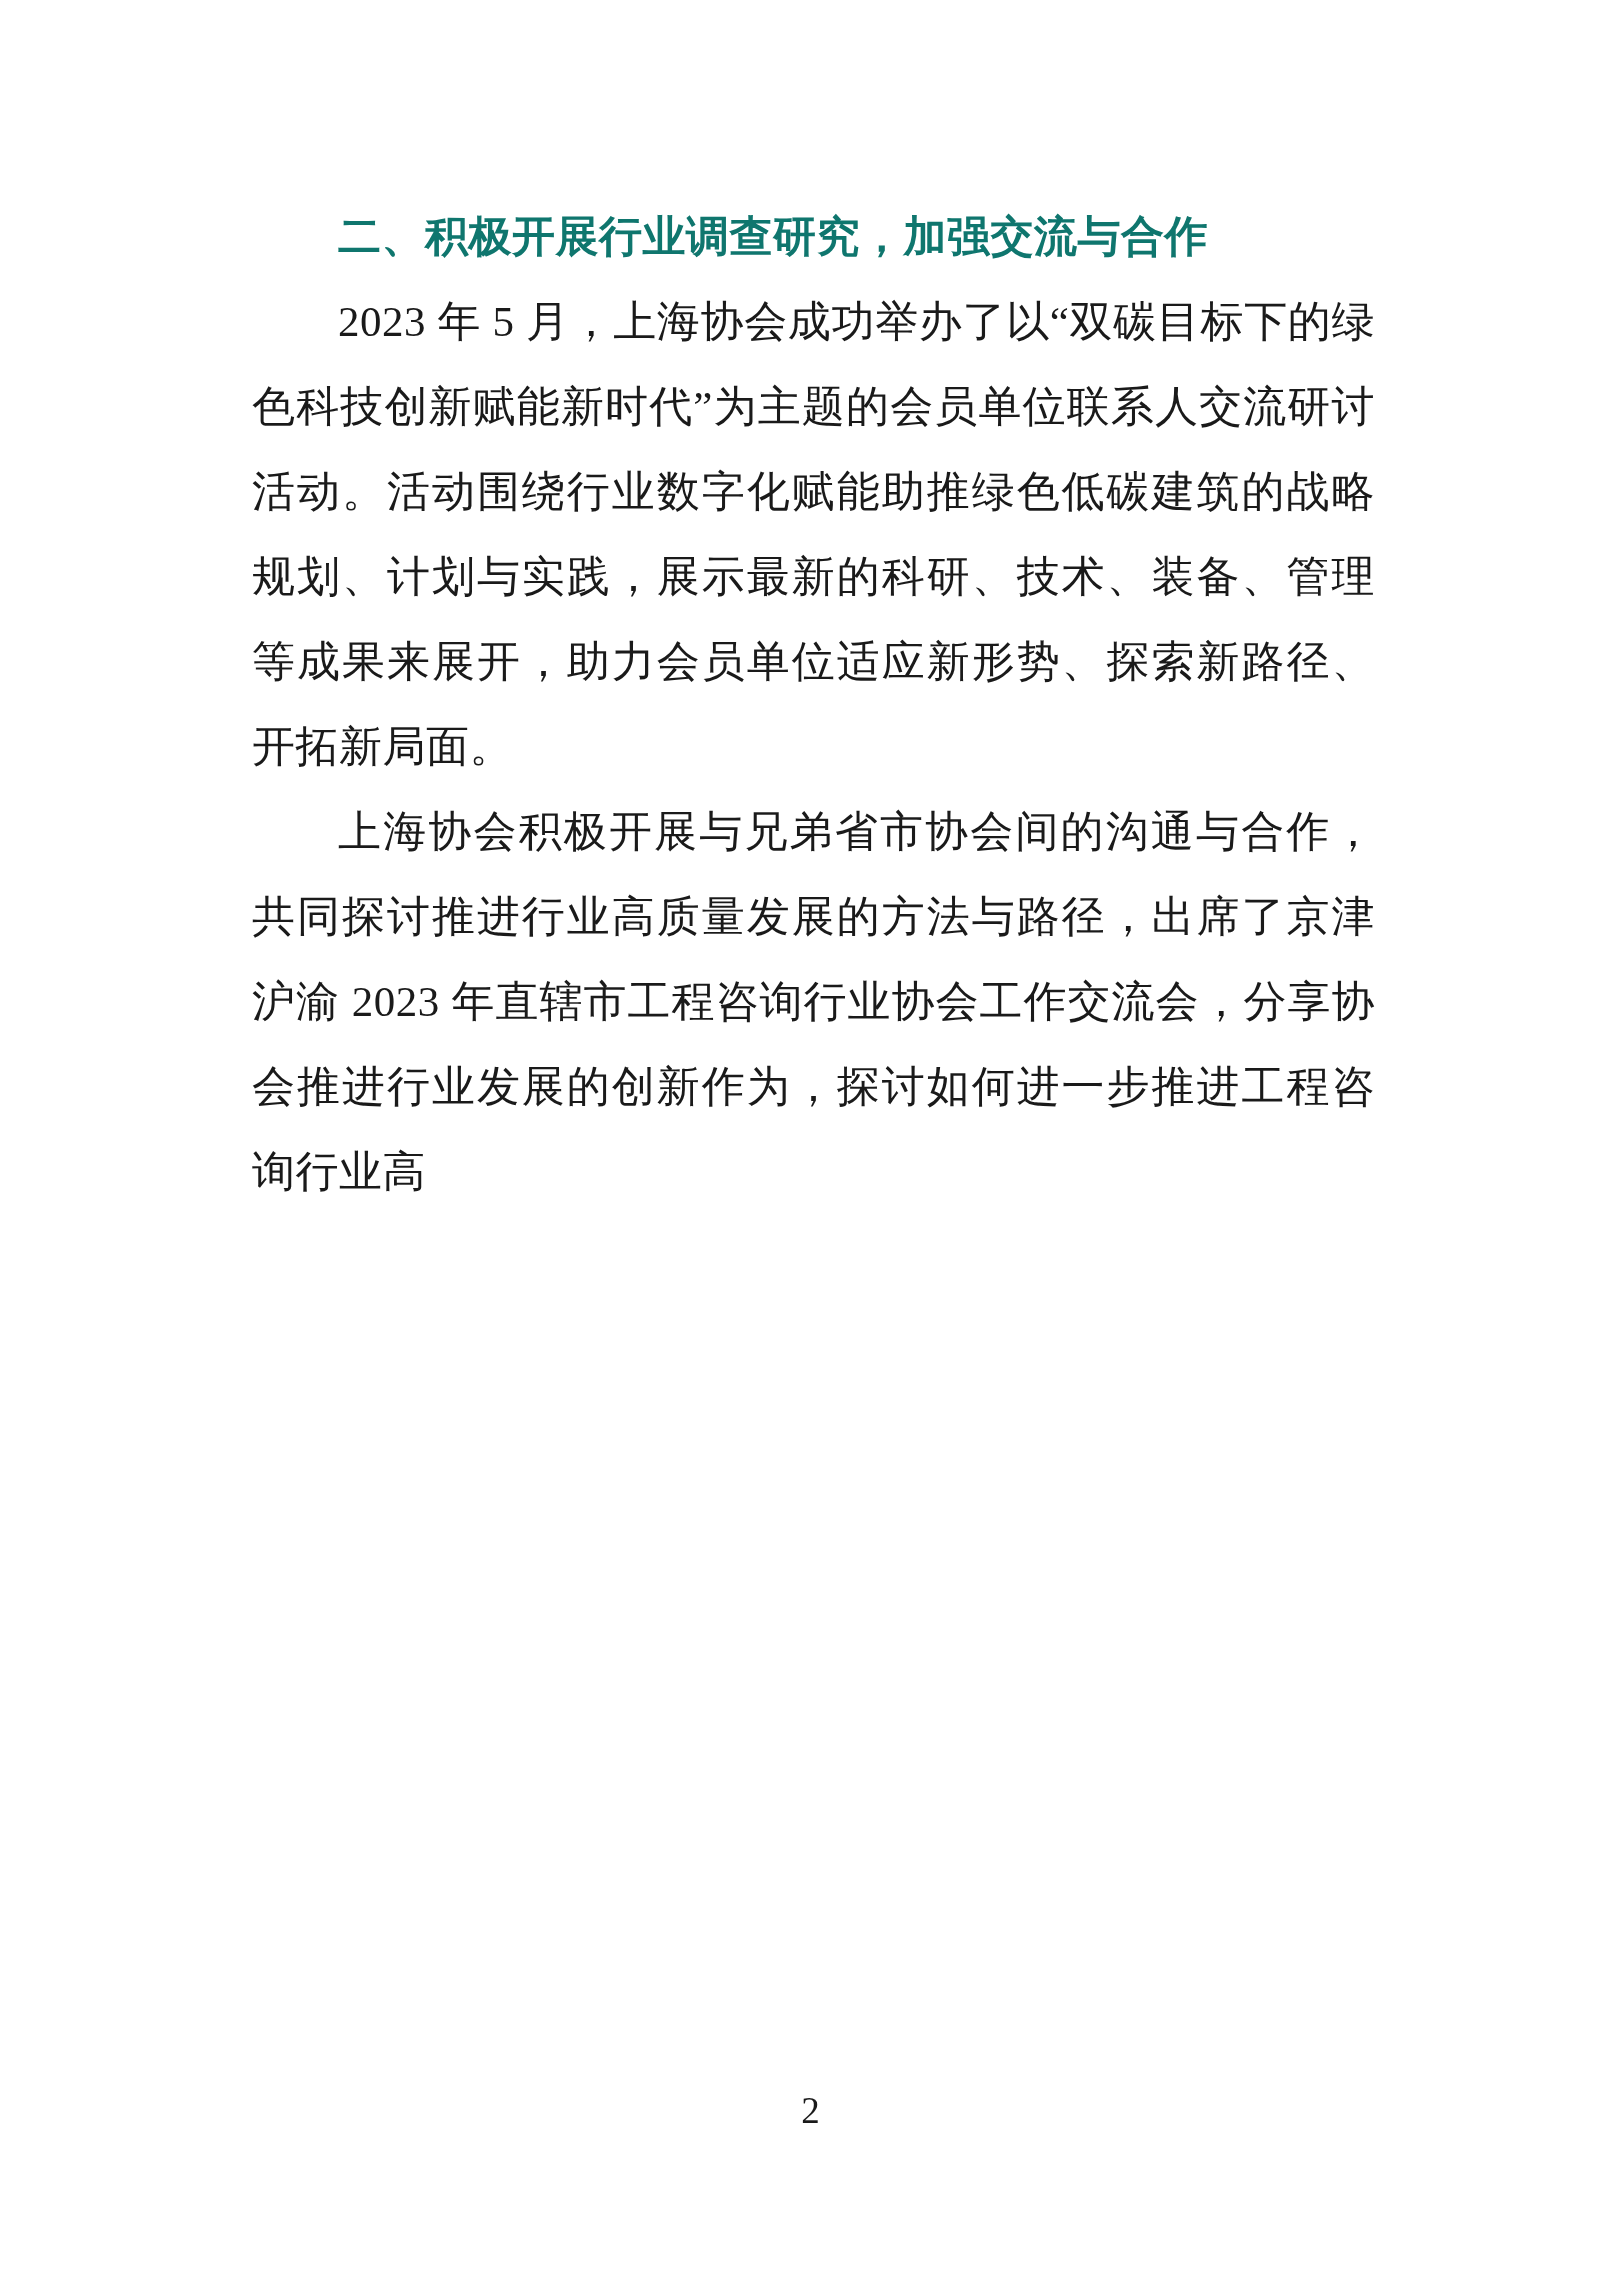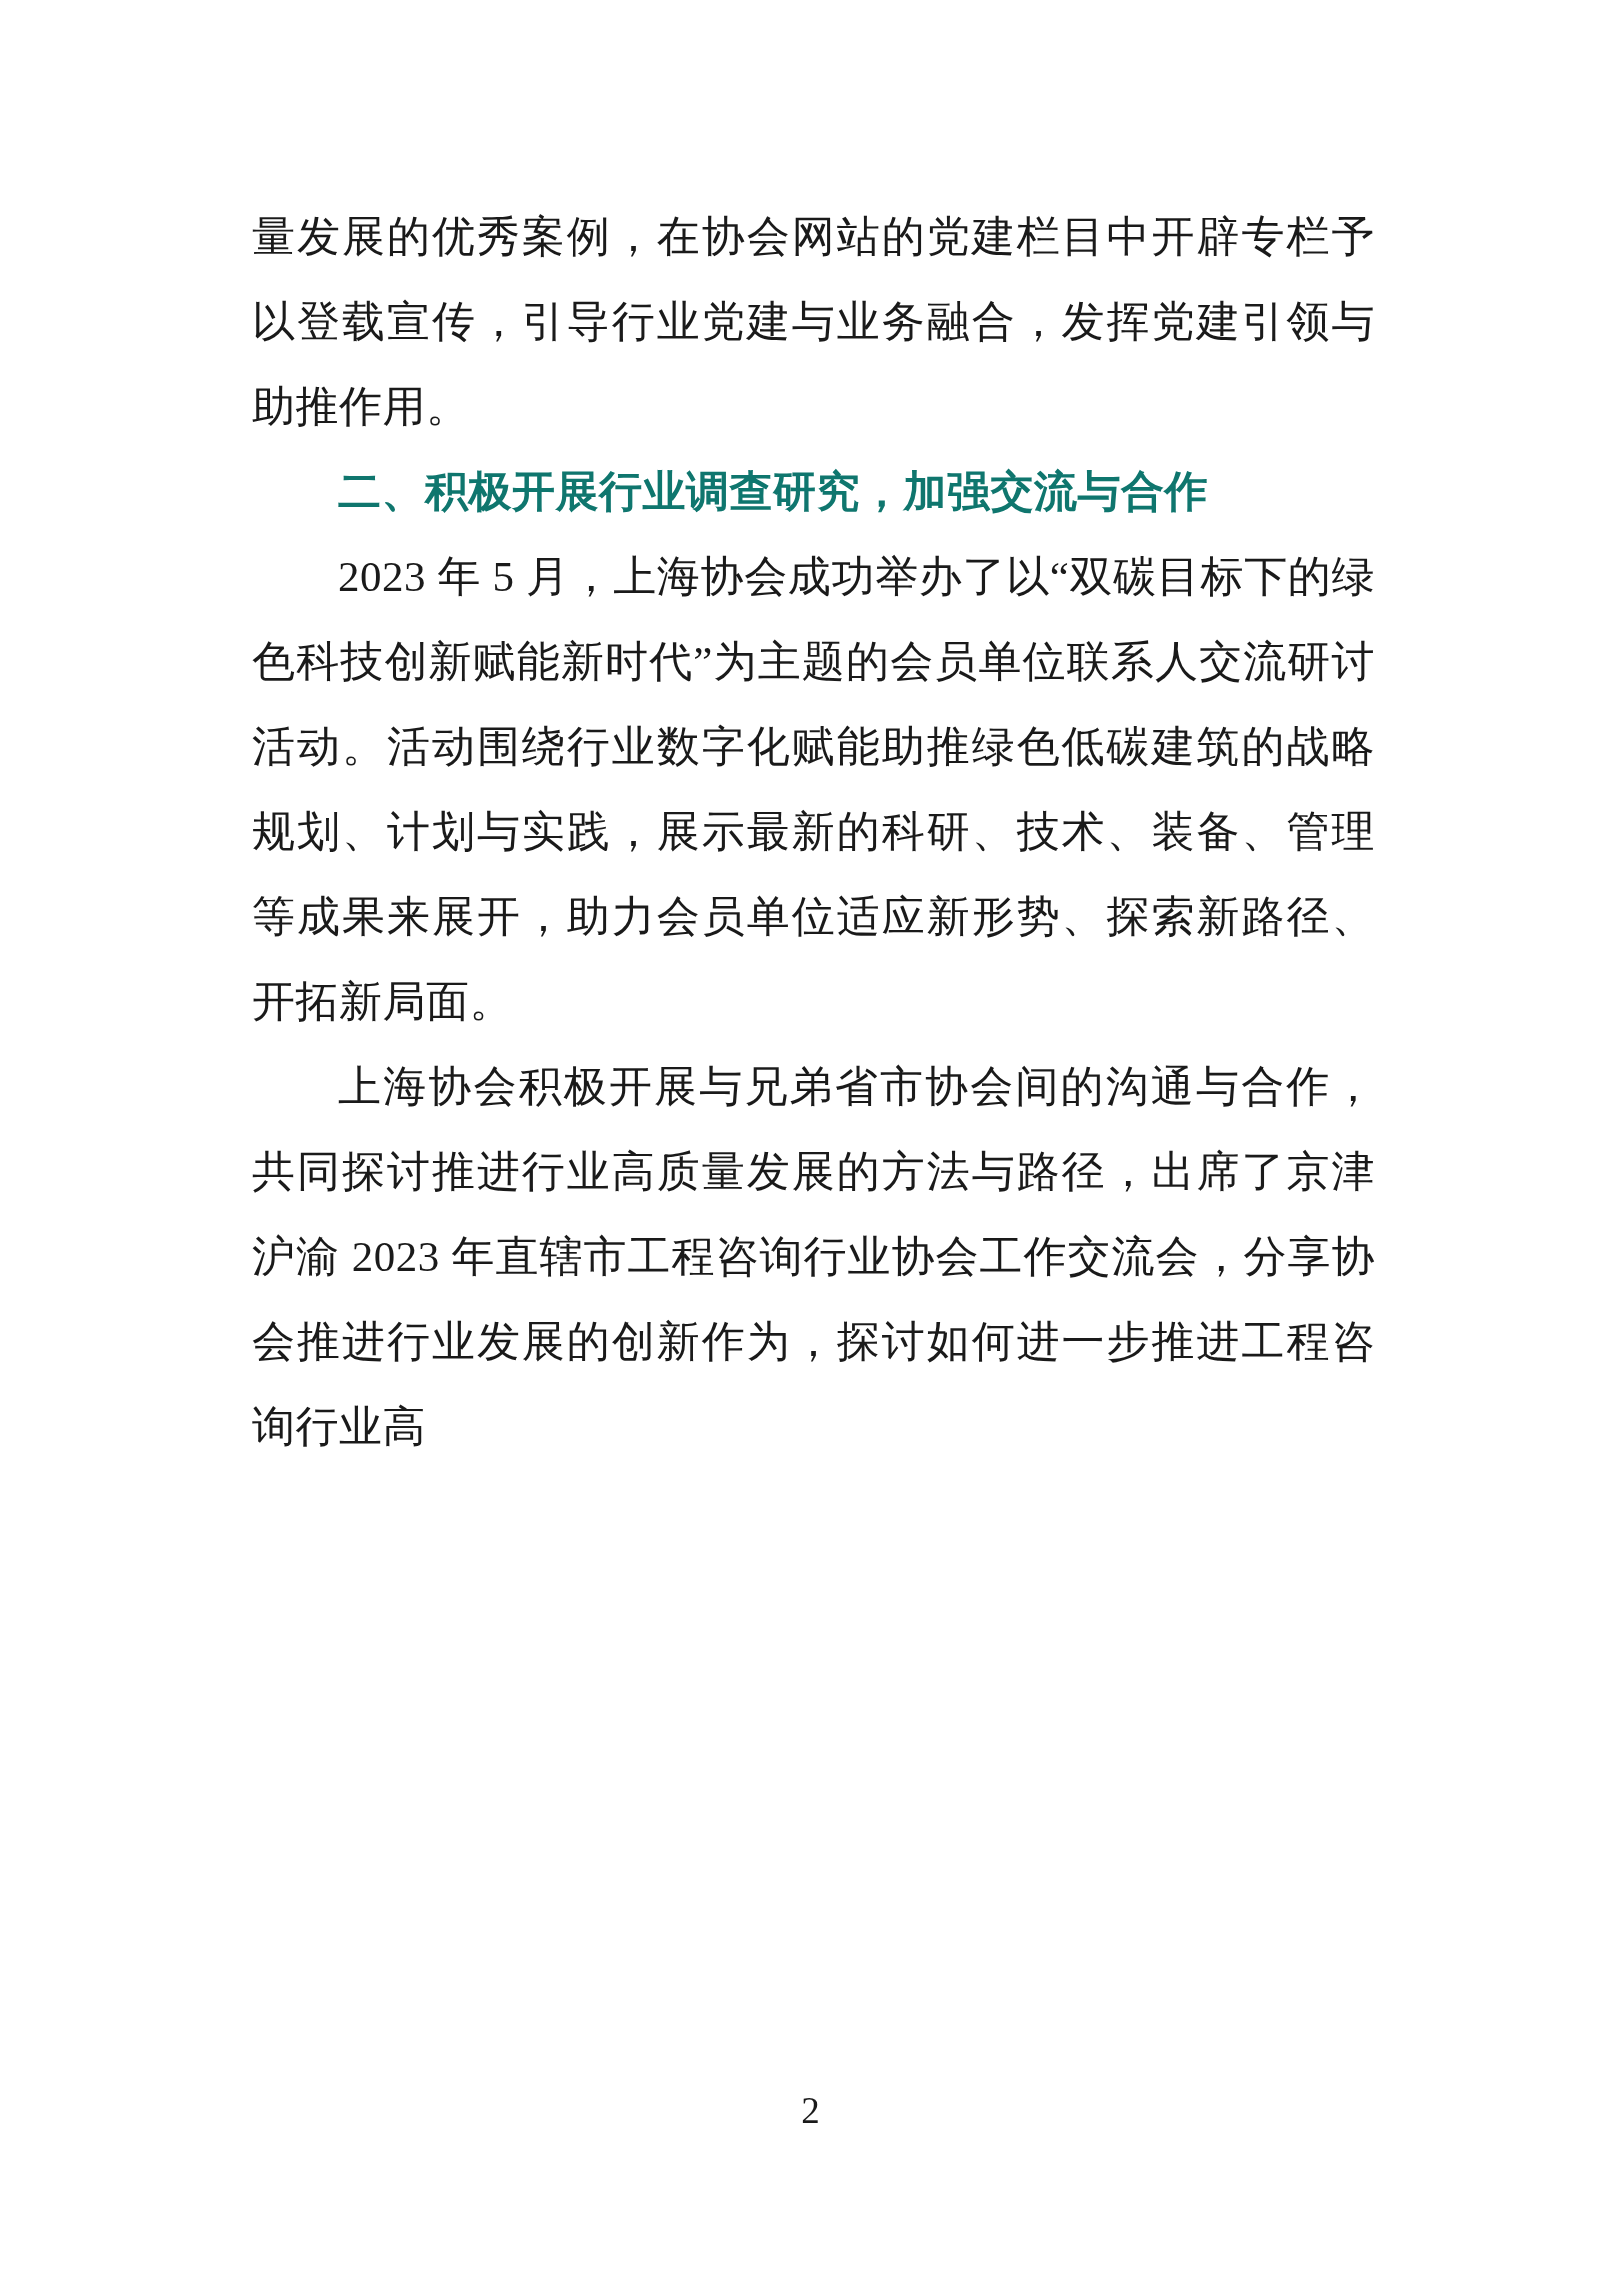--- a/index.html
+++ b/index.html
@@ -46,20 +46,19 @@
     font-size: 37px;
     line-height: 49px;
     color: #1a1a1a;
   }
 </style>
 </head>
 <body>
 
 <div class="page">
   <div class="content">
-    <p class="body">量发展的优秀案例，在协会网站的党建栏目中开辟专栏予以登载宣传，引导行业党建与业务融合，发挥党建引领与助推作用。</p>
     <p class="heading">二、积极开展行业调查研究，加强交流与合作</p>
     <p class="body indent">2023 年 5 月，上海协会成功举办了以“双碳目标下的绿色科技创新赋能新时代”为主题的会员单位联系人交流研讨活动。活动围绕行业数字化赋能助推绿色低碳建筑的战略规划、计划与实践，展示最新的科研、技术、装备、管理等成果来展开，助力会员单位适应新形势、探索新路径、开拓新局面。</p>
     <p class="body indent">上海协会积极开展与兄弟省市协会间的沟通与合作，共同探讨推进行业高质量发展的方法与路径，出席了京津沪渝 2023 年直辖市工程咨询行业协会工作交流会，分享协会推进行业发展的创新作为，探讨如何进一步推进工程咨询行业高</p>
   </div>
   <div class="footer">2</div>
 </div>
 
 
 </body></html>

